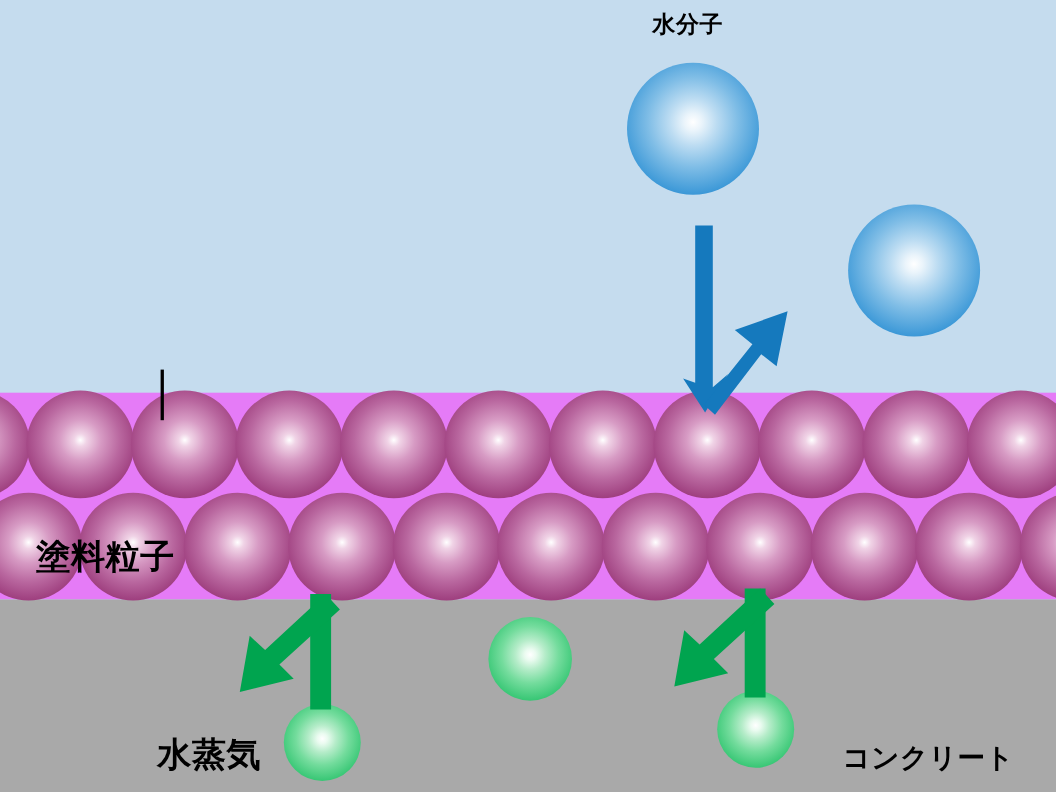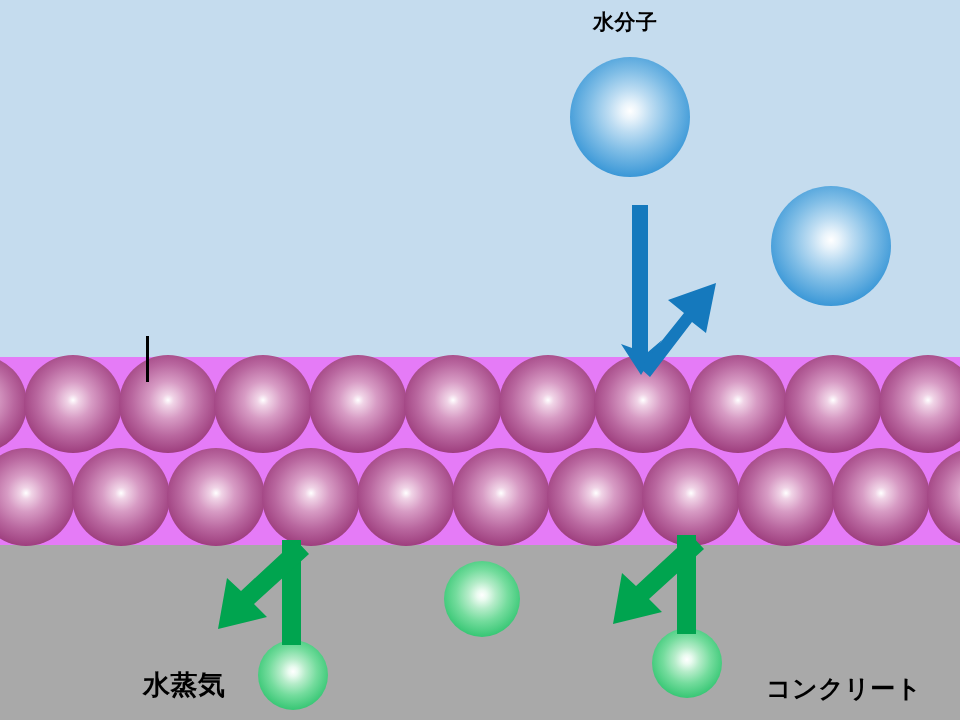--- a/index.html
+++ b/index.html
@@ -81,21 +81,21 @@
     position: absolute;
     color: #000000;
     font-weight: 700;
     white-space: nowrap;
     letter-spacing: 0.5px;
     line-height: 1;
   }
   #label-water-molecule { left: 565px; top: 12px;  font-size: 21px; margin-left: 28px; }
   #label-other-comp     { left: 52px;  top: 300px; font-size: 31px; }
   #label-paint-particle { left: 33px;  top: 491px; font-size: 31px; }
-  #label-vapor          { left: 143px; top: 671px; font-size: 27px; }
+  #label-vapor          { left: 143px; top: 671px; font-size: 31px; }
   #label-concrete       { left: 766px; top: 676px; font-size: 25px; }
 
   #leader-line {
     position: absolute;
     left: 146px;
     top: 336px;
     width: 3px;
     height: 46px;
     background: #000000;
   }
@@ -203,18 +203,19 @@
              L 622 573
              L 636 586
              Z" fill="#00a44f"></path>
   </svg>
 
   <div id="leader-line"></div>
 
   <div class="label" id="label-water-molecule">水分子</div>
 
 
+  <div class="label" id="label-paint-particle">塗料粒子</div>
 
   <div class="label" id="label-vapor">水蒸気</div>
 
   <div class="label" id="label-concrete">コンクリート</div>
 
 </div>
 
 </body></html>

